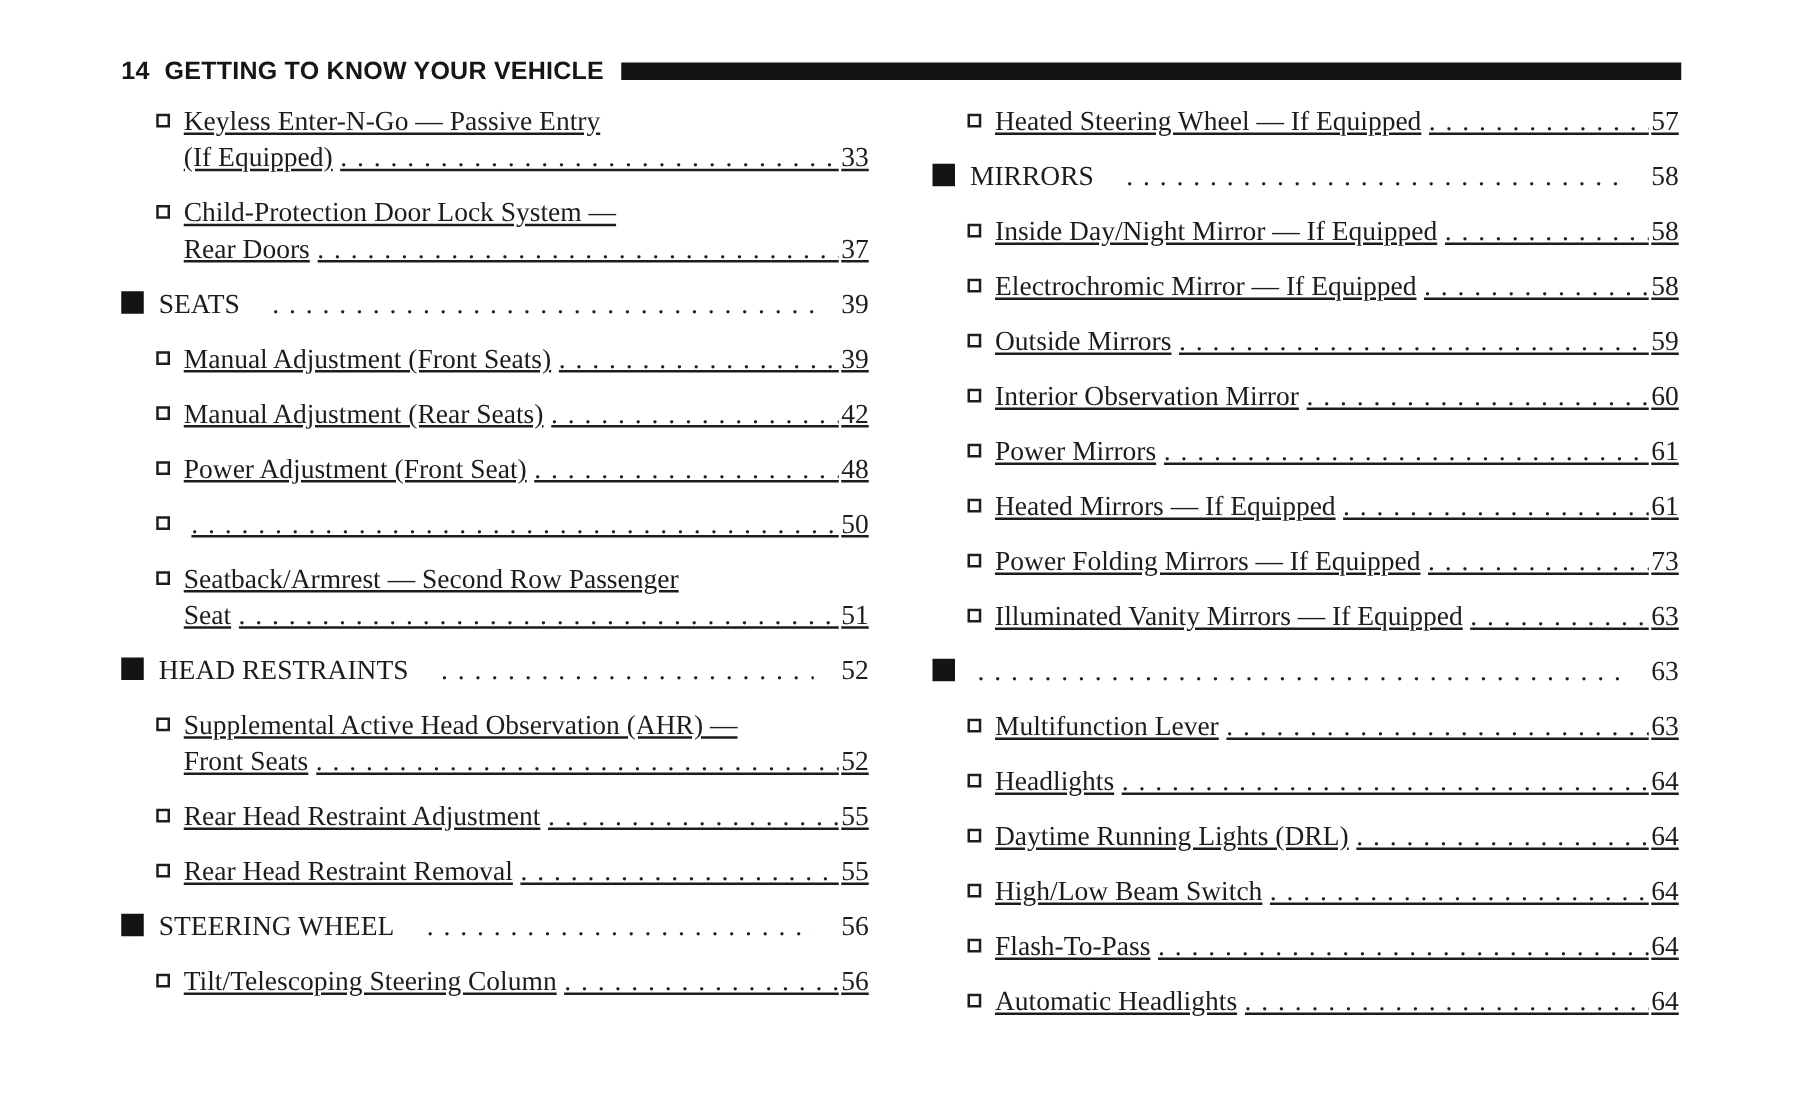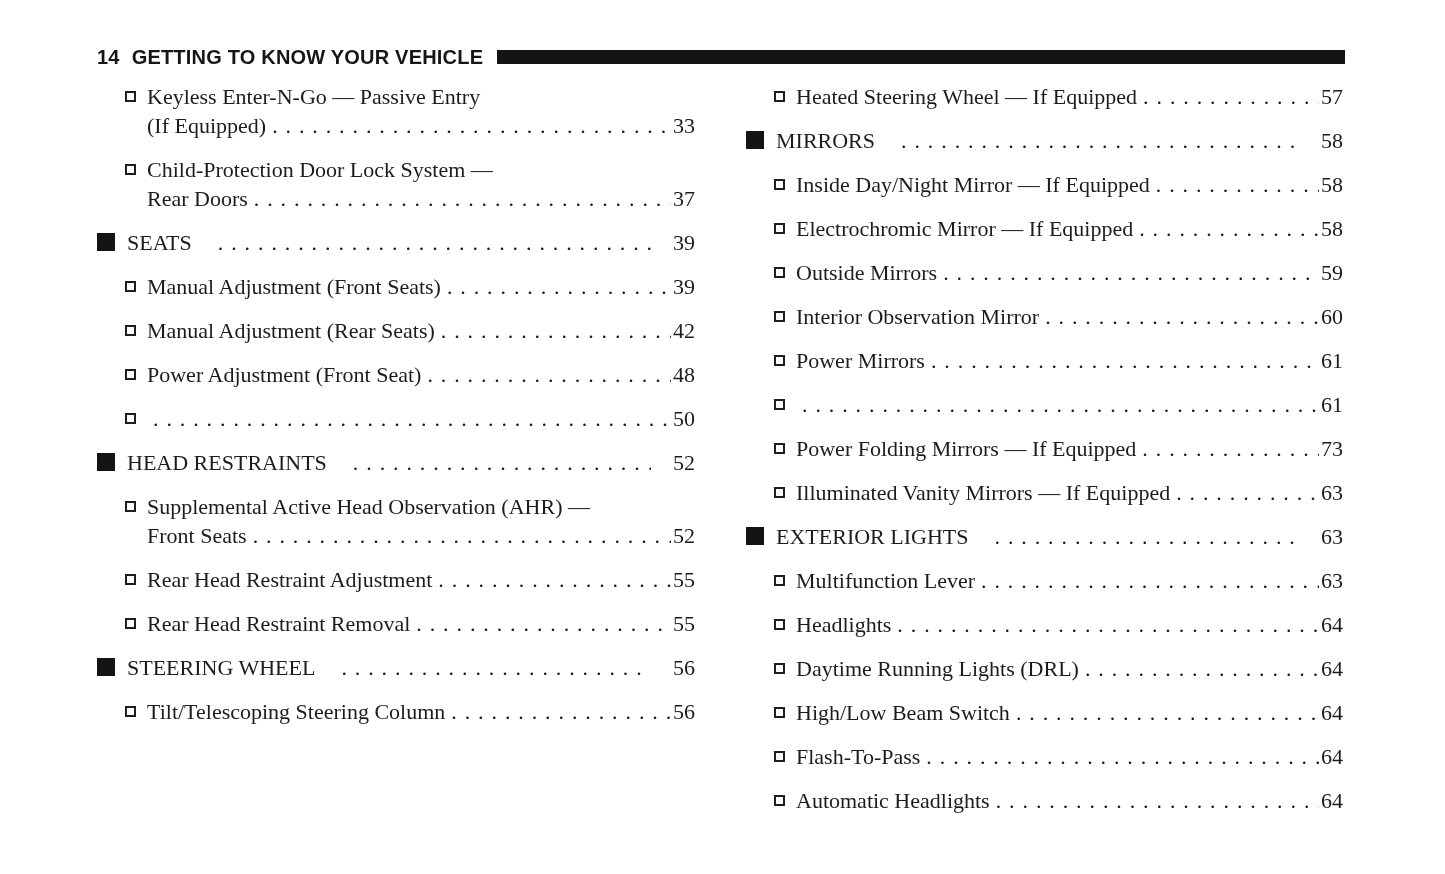--- a/index.html
+++ b/index.html
@@ -21,21 +21,21 @@
   
   .columns {
     position: absolute; top: 82px; left: 97px; width: 1246px;
     display: flex; font-size: 22px; line-height: 29px;
   }
   .col       { flex: 0 0 auto; }
   .col.left  { width: 598px; margin-right: 51px; }
   .col.right { width: 597px; }
   .entry { position: relative; margin-bottom: 15px; }
   .entry .row { display: flex; align-items: baseline; }
-  .entry.item    .row { padding-left: 50px; }
+  .entry.item    .row { padding-left: 50px; text-decoration: underline; }
   .entry.section .row { padding-left: 30px; gap: 20px; }
   .entry .label { flex: 0 0 auto; white-space: nowrap; }
   .marker { position: absolute; display: block; }
   .entry.item .marker {
     left: 28px; top: 9px; width: 11px; height: 11px;
     border: 2px solid #1e1e1e; background: transparent;
   }
   .entry.section .marker {
     left: 0px; top: 5px; width: 18px; height: 18px; background: #141414;
   }
@@ -115,20 +115,31 @@
             <span class="pageref">48</span>
           </div>
         </div>
         <div class="entry item">
           <span class="marker"></span>
           <div class="row first">
             <span class="leader"></span>
             <span class="pageref">50</span>
           </div>
         </div>
+        <div class="entry item">
+          <span class="marker"></span>
+          <div class="row first">
+            <span class="label">Seatback/Armrest — Second Row Passenger</span>
+          </div>
+          <div class="row cont">
+            <span class="label">Seat</span>
+            <span class="leader"></span>
+            <span class="pageref">51</span>
+          </div>
+        </div>
         <div class="entry section">
           <span class="marker"></span>
           <div class="row first">
             <span class="label">HEAD RESTRAINTS</span>
             <span class="leader"></span>
             <span class="pageref">52</span>
           </div>
         </div>
         <div class="entry item">
           <span class="marker"></span>
@@ -227,20 +238,21 @@
           <span class="marker"></span>
           <div class="row first">
             <span class="label">Power Mirrors</span>
             <span class="leader"></span>
             <span class="pageref">61</span>
           </div>
         </div>
         <div class="entry item">
           <span class="marker"></span>
           <div class="row first">
+            <span class="label">Heated Mirrors — If Equipped</span>
             <span class="leader"></span>
             <span class="pageref">61</span>
           </div>
         </div>
         <div class="entry item">
           <span class="marker"></span>
           <div class="row first">
             <span class="label">Power Folding Mirrors — If Equipped</span>
             <span class="leader"></span>
             <span class="pageref">73</span>
@@ -250,21 +262,20 @@
           <span class="marker"></span>
           <div class="row first">
             <span class="label">Illuminated Vanity Mirrors — If Equipped</span>
             <span class="leader"></span>
             <span class="pageref">63</span>
           </div>
         </div>
         <div class="entry section">
           <span class="marker"></span>
           <div class="row first">
-            <span class="label">EXTERIOR LIGHTS</span>
             <span class="leader"></span>
             <span class="pageref">63</span>
           </div>
         </div>
         <div class="entry item">
           <span class="marker"></span>
           <div class="row first">
             <span class="label">Multifunction Lever</span>
             <span class="leader"></span>
             <span class="pageref">63</span>

